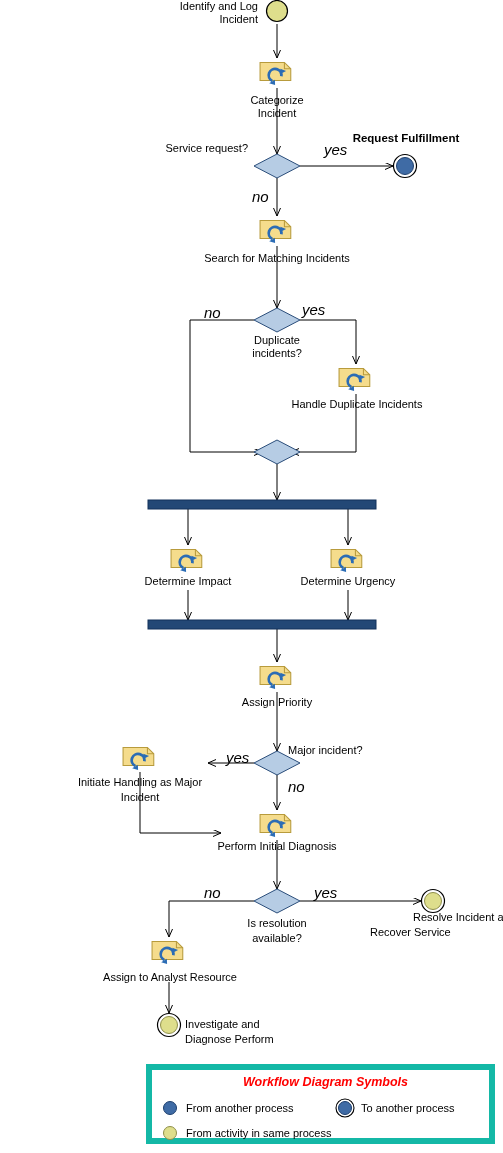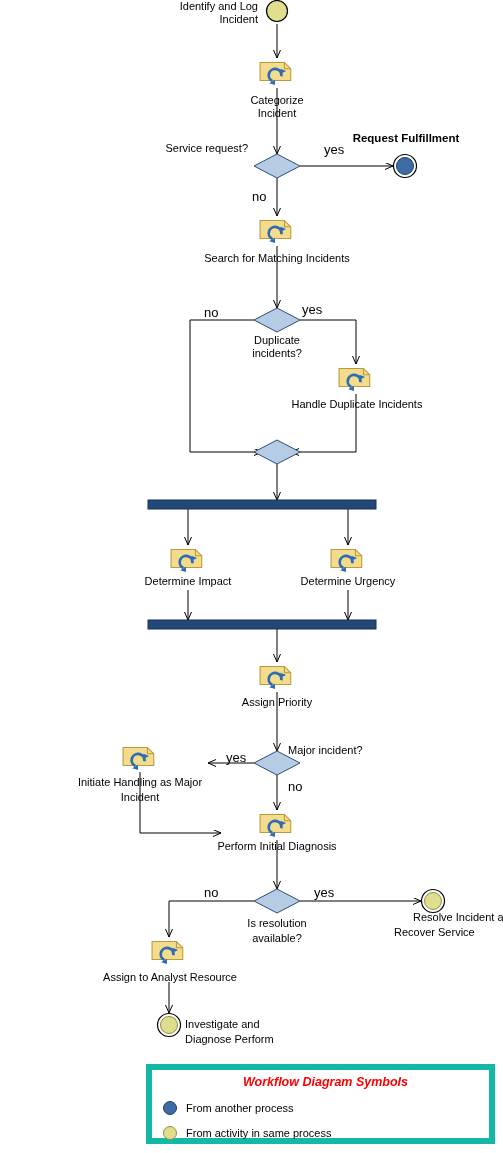--- a/index.html
+++ b/index.html
@@ -26,21 +26,21 @@
   .lbl {
     position: absolute;
     font-family: "Liberation Sans", sans-serif;
     font-size: 11px;
     color: #000000;
     line-height: 13px;
     white-space: pre;
   }
   .lbl.ctr { text-align: center; }
   .lbl.rgt { text-align: right; }
-  .guard { font-size: 13px; }
+  .guard { font-size: 15px; font-style: italic; }
   .bold-lbl { font-weight: bold; font-size: 11.5px; }
   
   #legend {
     position: absolute;
     left: 146px;
     top: 1064px;
     width: 349px;
     height: 80px;
     border: 6px solid #14b8a6;
     background: #ffffff;
@@ -230,37 +230,44 @@
 
   <div class="lbl ctr" style="left:202px; top:840px; width:150px;text-align:center;">Perform Initial Diagnosis</div>
 
   <div class="lbl guard" style="left:204px; top:886px;">no</div>
   <div class="lbl guard" style="left:314px; top:886px;">yes</div>
 
   <div class="lbl ctr" style="left:222px; top:917px; width:110px;">Is resolution</div>
   <div class="lbl ctr" style="left:222px; top:932px; width:110px;">available?</div>
 
   <div class="lbl" style="left:370px; top:911px;padding-left:43px;">Resolve Incident and</div>
-  <div class="lbl" style="left:370px; top:926px;margin-left:24px;">Recover Service</div>
+  <div class="lbl" style="left:370px; top:926px;">Recover Service</div>
 
   <div class="lbl ctr" style="left:94px; top:971px; width:152px;">Assign to Analyst Resource</div>
 
   <div class="lbl" style="left:185px; top:1018px;">Investigate and</div>
   <div class="lbl" style="left:185px; top:1033px;">Diagnose Perform</div>
 
   <div id="legend">
     <div id="legend-title">Workflow Diagram Symbols</div>
 
     <div class="legend-row" style="left:8px; top:28px;">
       <svg class="legend-ico" viewBox="0 0 20 20">
         <circle cx="10" cy="10" r="6.5" fill="#3f6ba5" stroke="#1d3f6e" stroke-width="1"></circle>
       </svg>
       <span class="legend-text">From another process</span>
     </div>
 
+    <div class="legend-row" style="left:183px; top:28px;">
+      <svg class="legend-ico" viewBox="0 0 20 20">
+        <circle cx="10" cy="10" r="9" fill="none" stroke="#000000" stroke-width="1.1"></circle>
+        <circle cx="10" cy="10" r="6.5" fill="#3f6ba5" stroke="#1d3f6e" stroke-width="1"></circle>
+      </svg>
+      <span class="legend-text">To another process</span>
+    </div>
 
     <div class="legend-row" style="left:8px; top:53px;">
       <svg class="legend-ico" viewBox="0 0 20 20">
         <circle cx="10" cy="10" r="6.5" fill="#dede8c" stroke="#8f8f4a" stroke-width="1"></circle>
       </svg>
       <span class="legend-text">From activity in same process</span>
     </div>
 
   </div>
 

